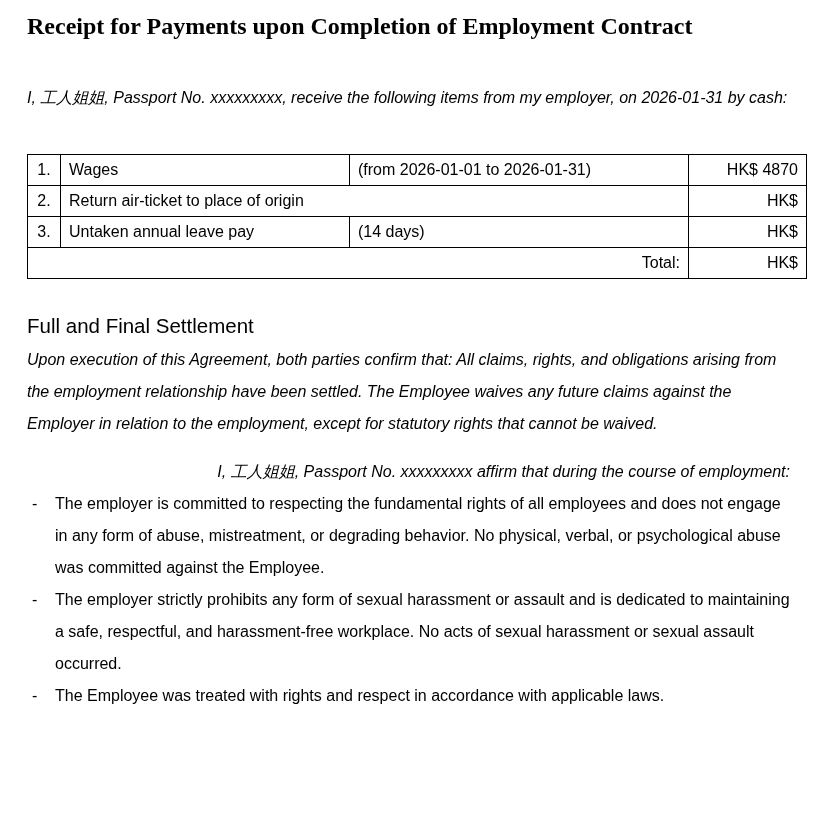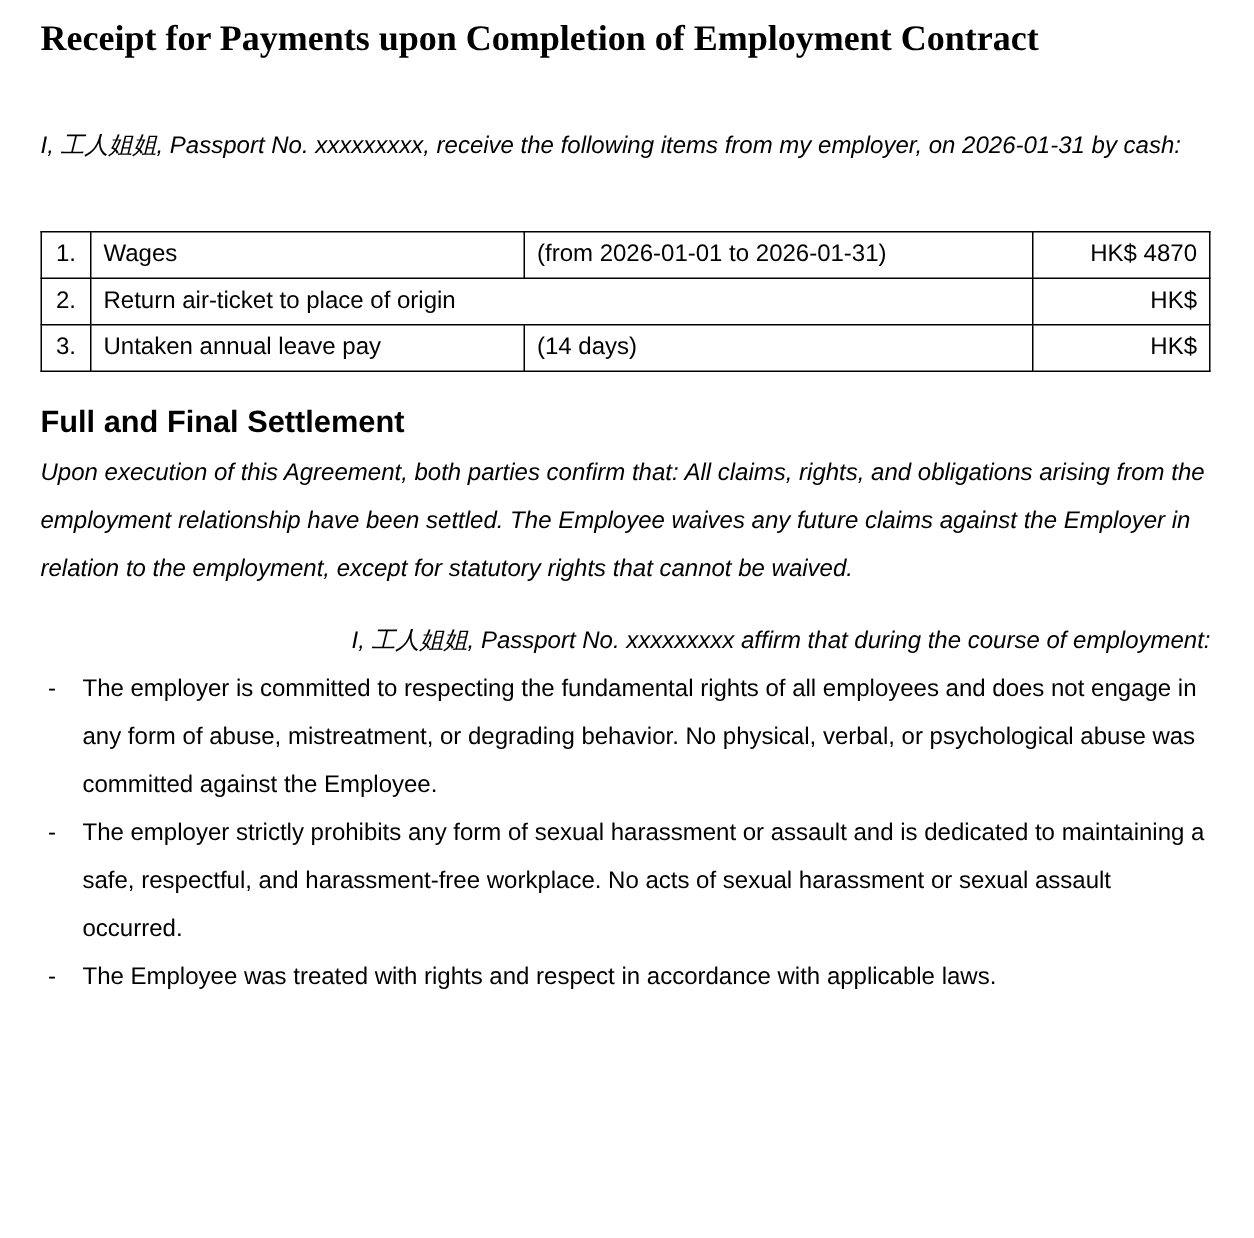--- a/index.html
+++ b/index.html
@@ -6,21 +6,21 @@
   html, body { margin: 0; padding: 0; }
   body {
     width: 836px;
     height: 825px;
     background: #ffffff;
     color: #000000;
     font-family: "Liberation Sans", sans-serif;
     overflow: hidden;
   }
   .page {
-    padding: 12px 29px 0 27px;
+    padding: 12px 46px 0 27px;
     width: 836px;
   }
   .doc-title {
     font-family: "Liberation Serif", serif;
     font-size: 24px;
     font-weight: bold;
     line-height: 28px;
     margin: 0 0 42px 0;
     white-space: nowrap;
   }
@@ -43,23 +43,23 @@
     height: 31px;
     padding: 2px 8px;
     overflow: hidden;
     white-space: nowrap;
   }
   td.cell-num { text-align: center; padding: 2px 2px; }
   td.cell-amount { text-align: right; }
   td.cell-total-label { text-align: right; }
   h2.section-heading {
     font-size: 20.5px;
-    font-weight: 700;
+    font-weight: 400;
     line-height: 28px;
-    margin: 20px 0 0 0;
+    margin: 33px 0 0 0;
   }
   .section-body { margin-top: 4px; }
   .affirm-intro { margin-top: 16px; text-align: right; }
   .dash-list { margin: 0; }
   .dash-item {
     display: flex;
     font-size: 16px;
     line-height: 32px;
   }
   .dash-marker {
@@ -96,20 +96,24 @@
         <td class="cell-num">2.</td>
         <td colspan="2">Return air-ticket to place of origin</td>
         <td class="cell-amount">HK$</td>
       </tr>
       <tr>
         <td class="cell-num">3.</td>
         <td>Untaken annual leave pay</td>
         <td>(14 days)</td>
         <td class="cell-amount">HK$</td>
       </tr>
+      <tr>
+        <td colspan="3" class="cell-total-label">Total:</td>
+        <td class="cell-amount">HK$</td>
+      </tr>
     </tbody>
   </table>
 
   <h2 class="section-heading">Full and Final Settlement</h2>
 
   <p class="body-text section-body">Upon execution of this Agreement, both parties confirm that: All claims, rights, and obligations arising from the employment relationship have been settled. The Employee waives any future claims against the Employer in relation to the employment, except for statutory rights that cannot be waived.</p>
 
 
   <p class="body-text affirm-intro">I, 工人姐姐, Passport No. xxxxxxxxx affirm that during the course of employment:</p>
 

